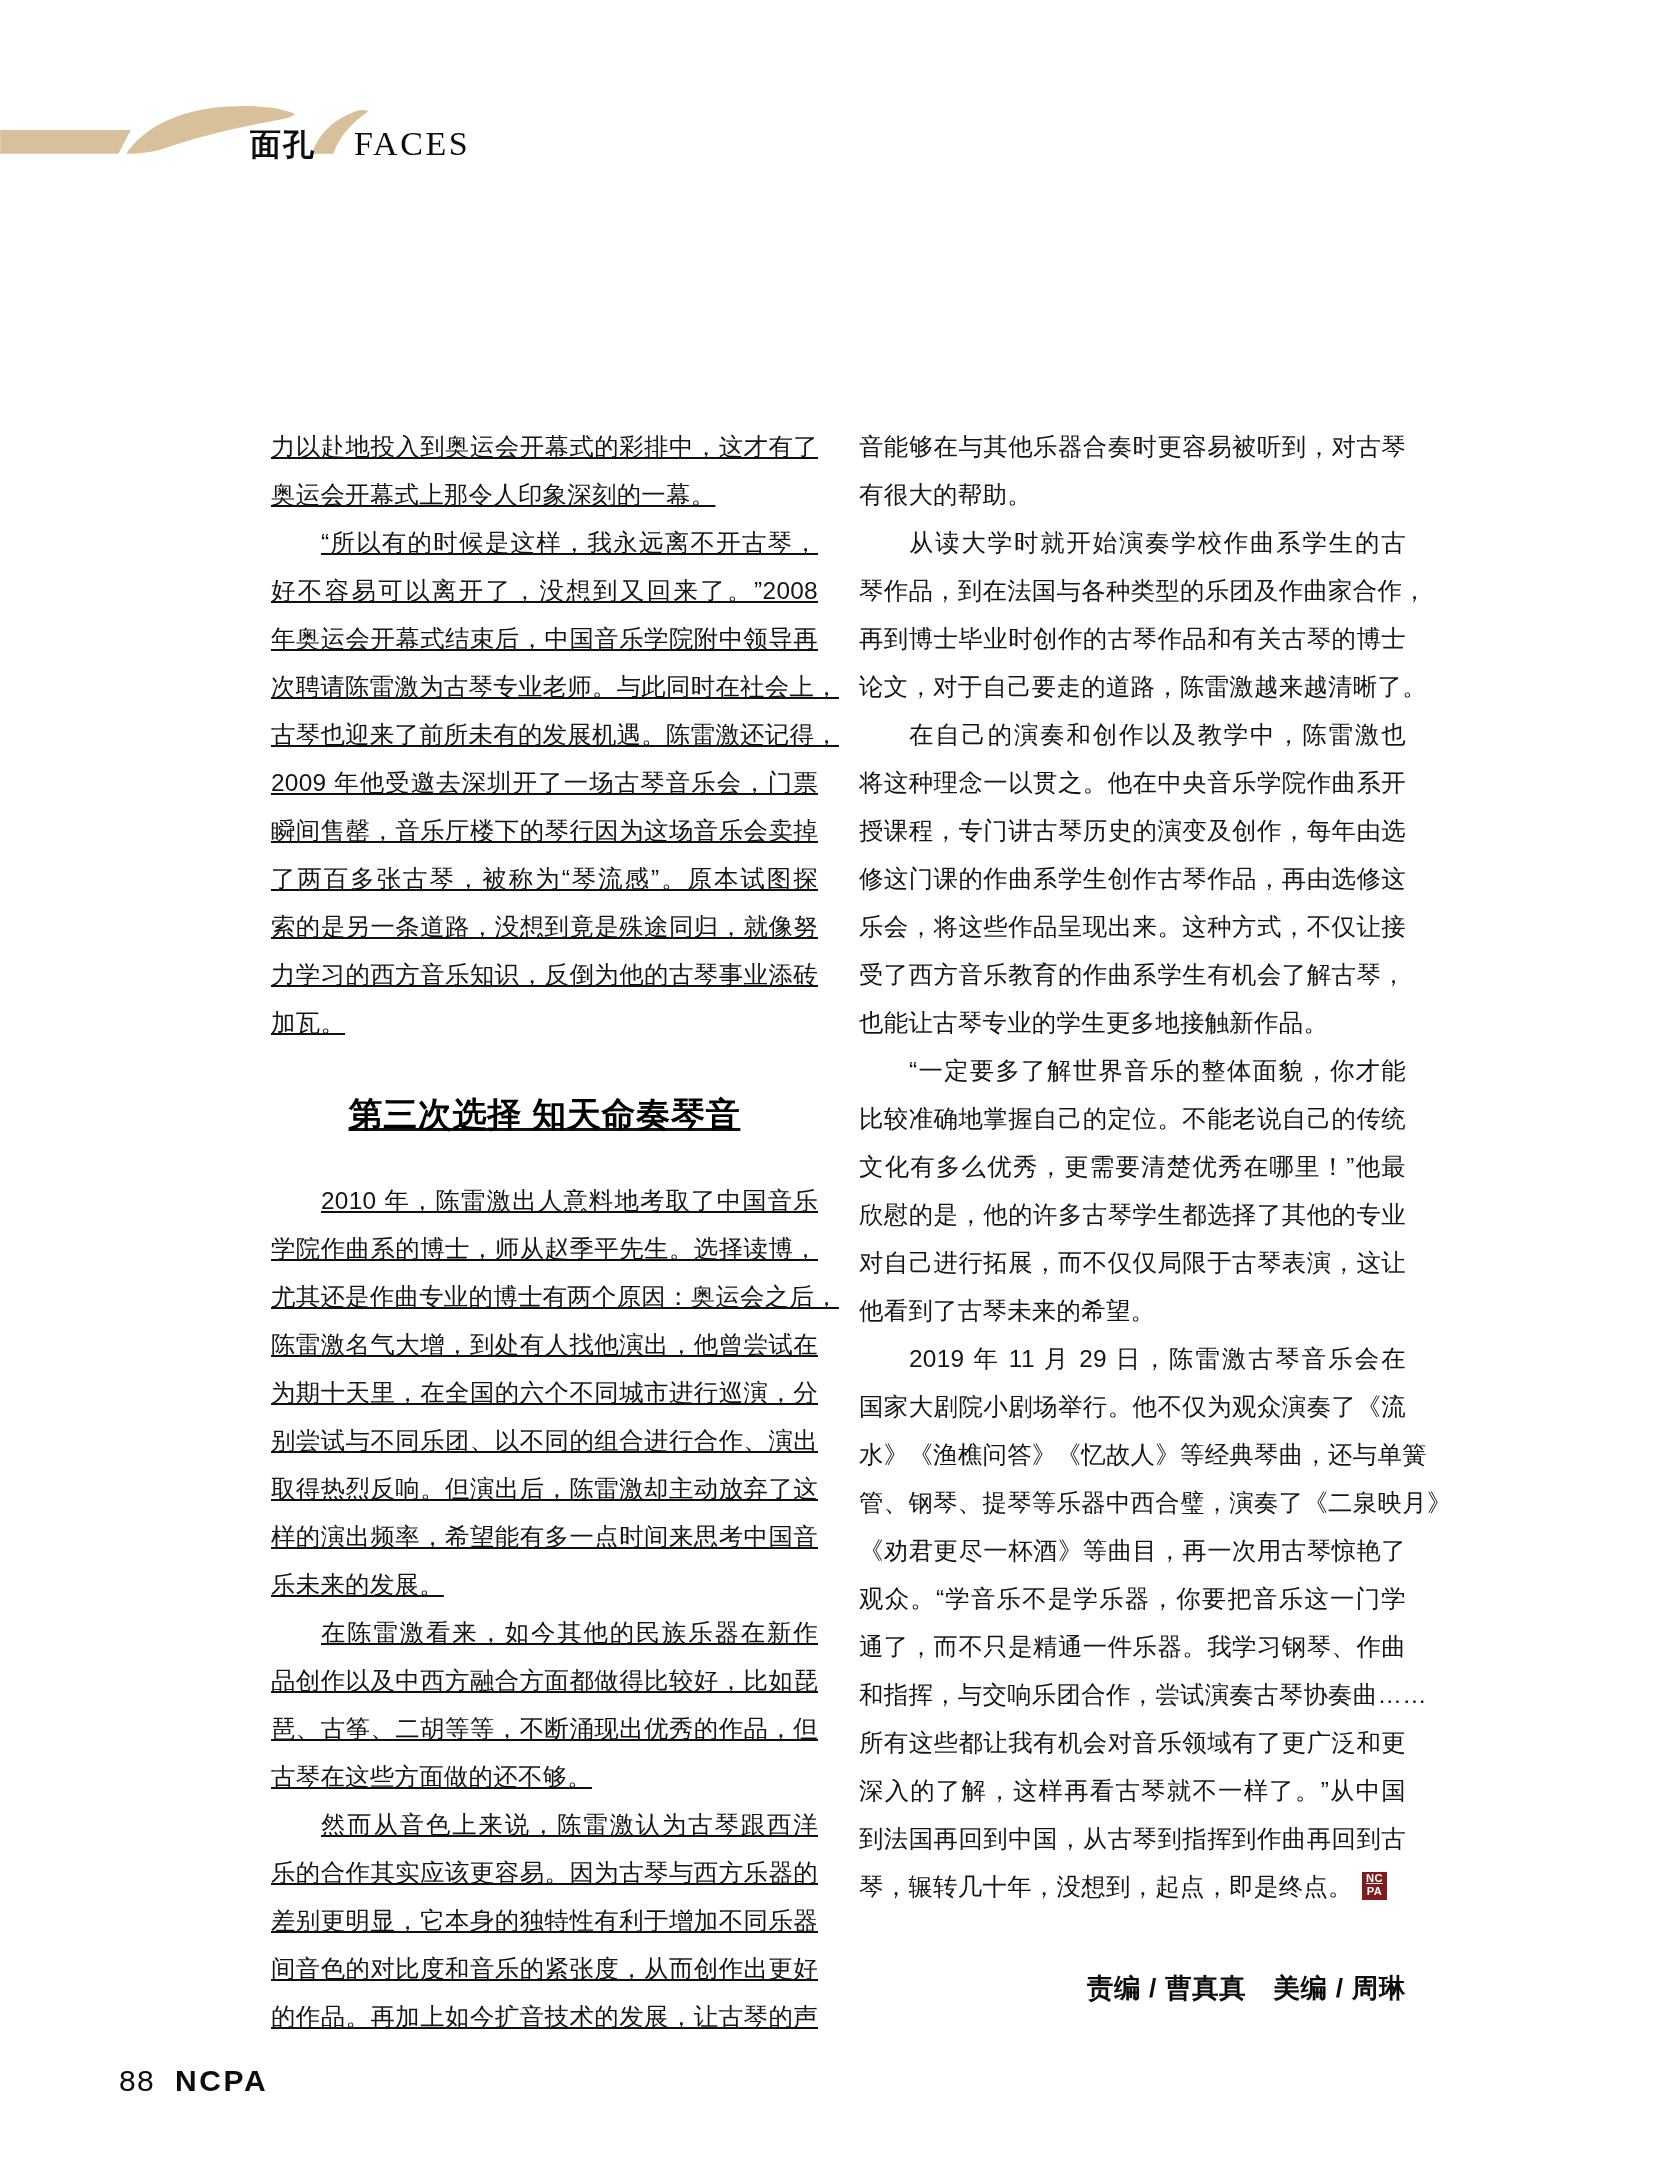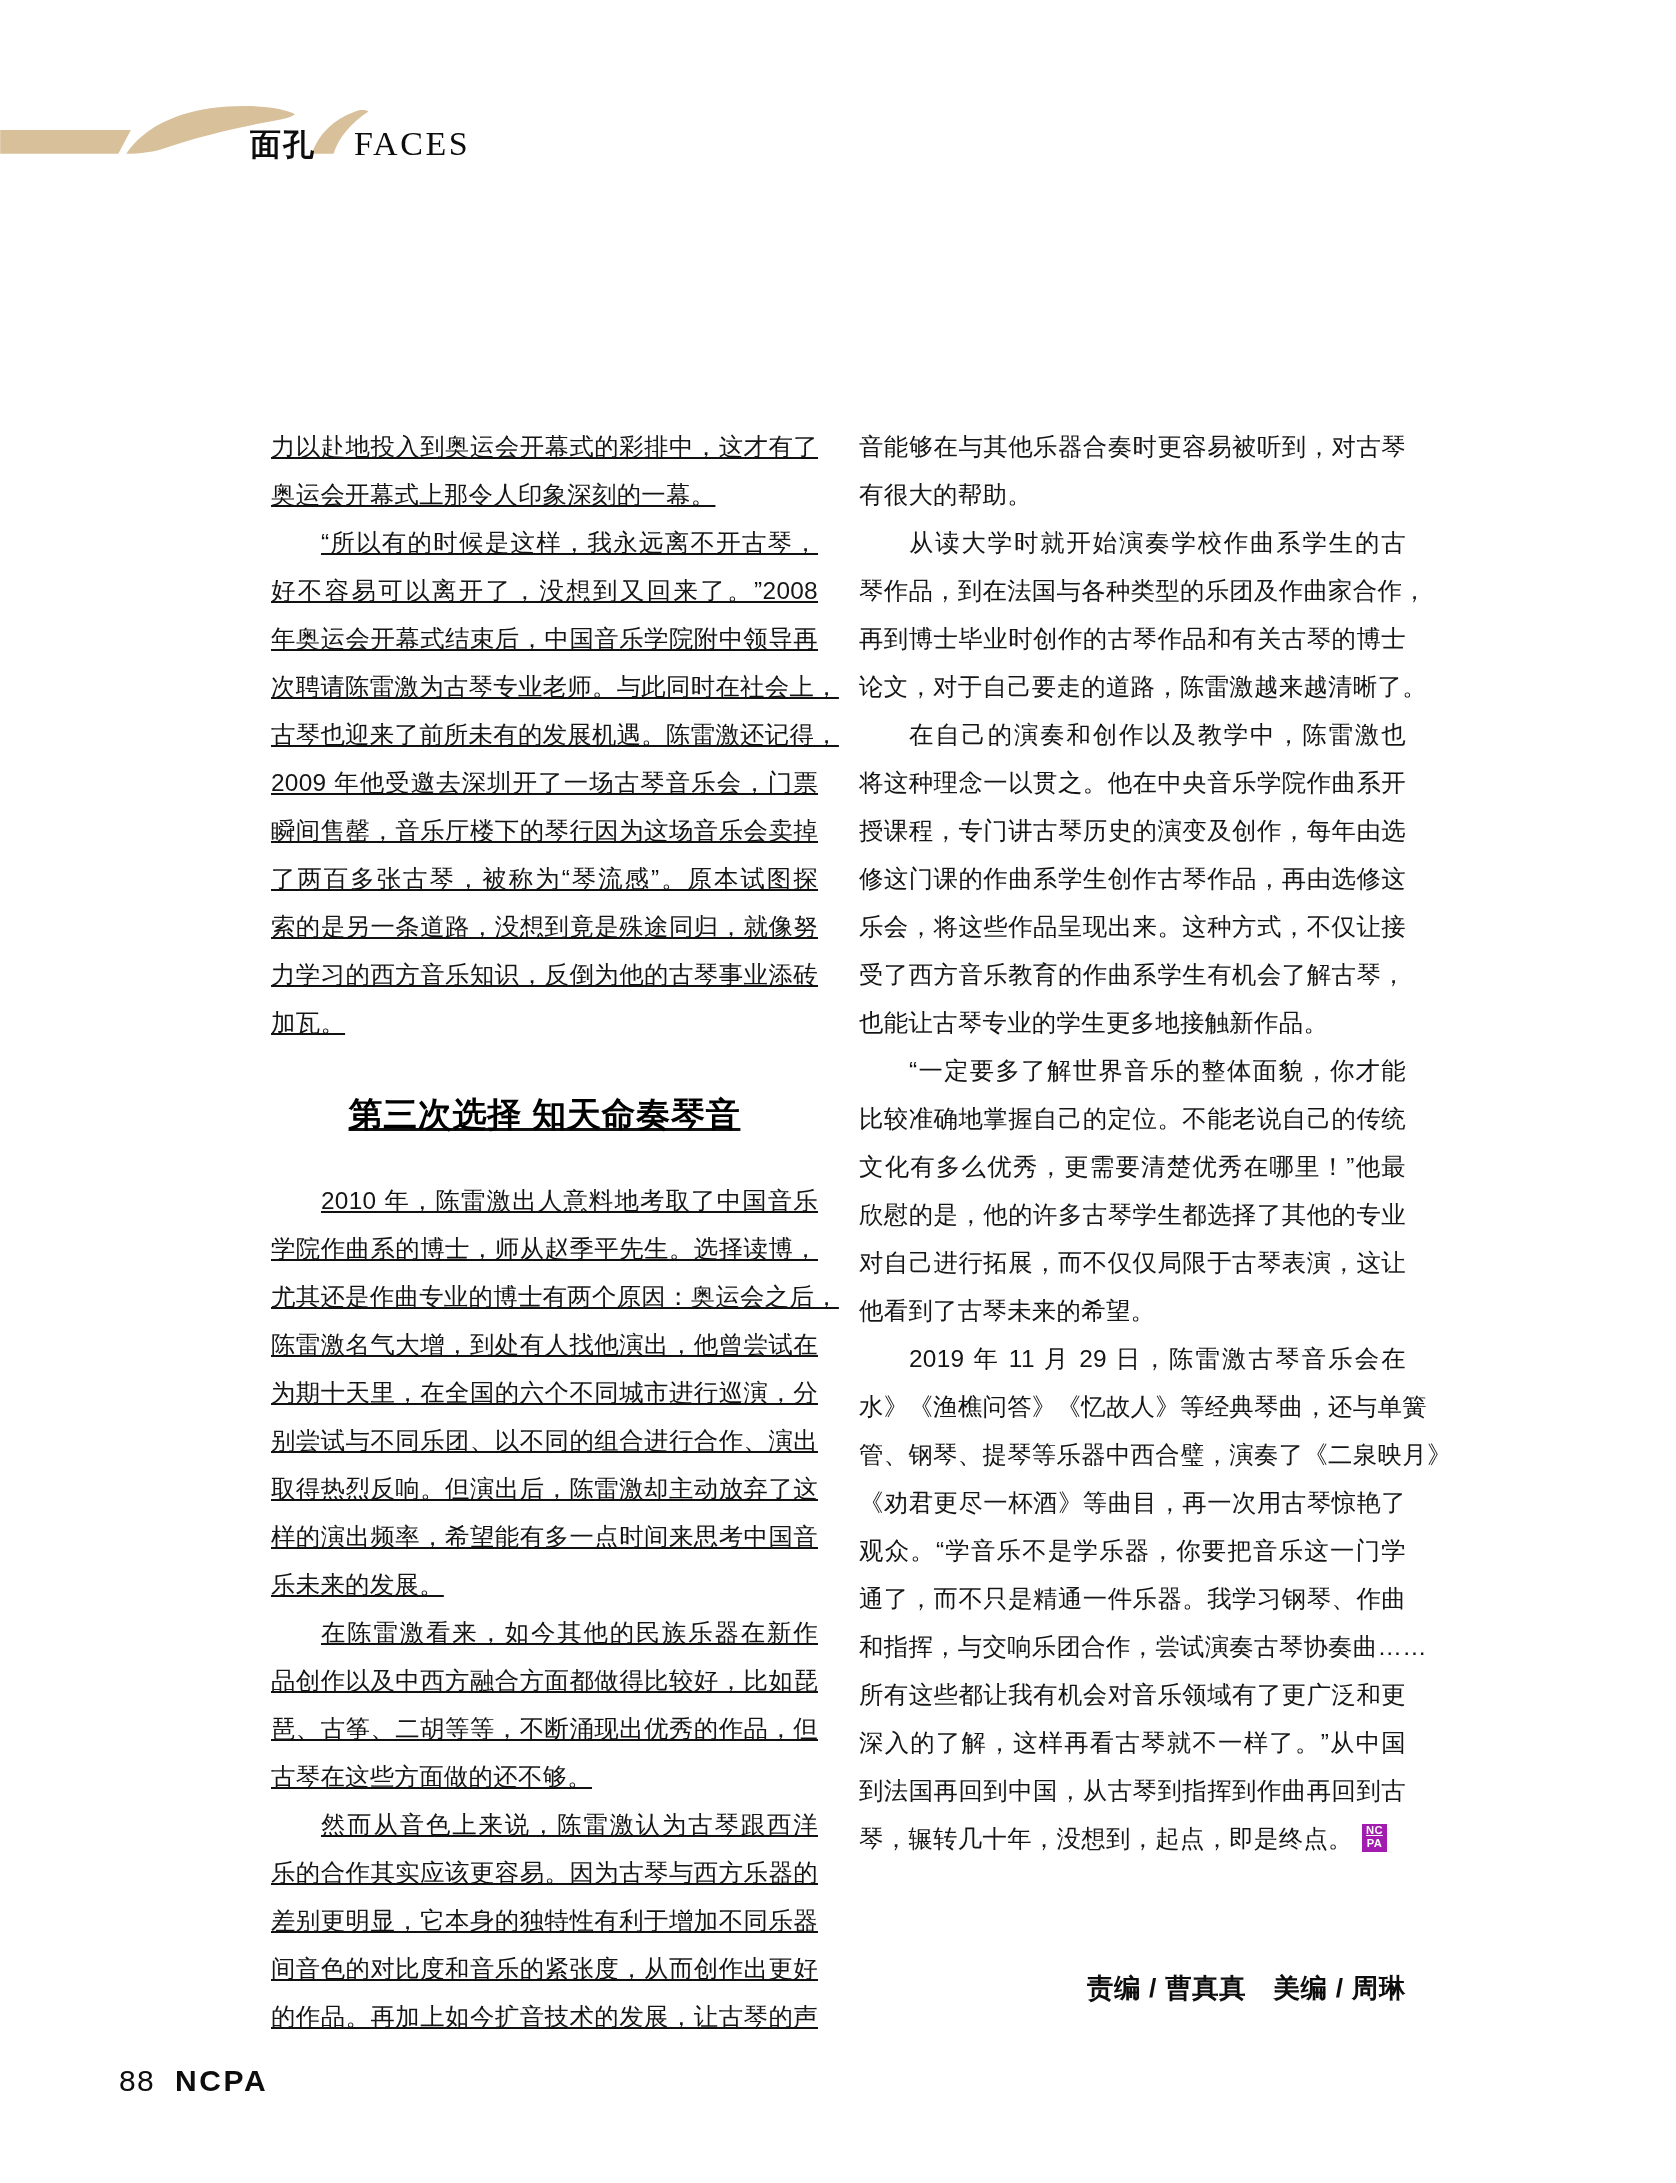--- a/index.html
+++ b/index.html
@@ -117,29 +117,30 @@
     <div class="line">乐会，将这些作品呈现出来。这种方式，不仅让接</div>
     <div class="line">受了西方音乐教育的作曲系学生有机会了解古琴，</div>
     <div class="line end">也能让古琴专业的学生更多地接触新作品。</div>
     <div class="line ind">“一定要多了解世界音乐的整体面貌，你才能</div>
     <div class="line">比较准确地掌握自己的定位。不能老说自己的传统</div>
     <div class="line">文化有多么优秀，更需要清楚优秀在哪里！”他最</div>
     <div class="line">欣慰的是，他的许多古琴学生都选择了其他的专业</div>
     <div class="line">对自己进行拓展，而不仅仅局限于古琴表演，这让</div>
     <div class="line end">他看到了古琴未来的希望。</div>
     <div class="line ind">2019 年 11 月 29 日，陈雷激古琴音乐会在</div>
+    <div class="line">国家大剧院小剧场举行。他不仅为观众演奏了《流</div>
     <div class="line">水》《渔樵问答》《忆故人》等经典琴曲，还与单簧</div>
     <div class="line">管、钢琴、提琴等乐器中西合璧，演奏了《二泉映月》</div>
     <div class="line">《劝君更尽一杯酒》等曲目，再一次用古琴惊艳了</div>
     <div class="line">观众。“学音乐不是学乐器，你要把音乐这一门学</div>
     <div class="line">通了，而不只是精通一件乐器。我学习钢琴、作曲</div>
     <div class="line">和指挥，与交响乐团合作，尝试演奏古琴协奏曲……</div>
     <div class="line">所有这些都让我有机会对音乐领域有了更广泛和更</div>
     <div class="line">深入的了解，这样再看古琴就不一样了。”从中国</div>
     <div class="line">到法国再回到中国，从古琴到指挥到作曲再回到古</div>
-    <div class="line end">琴，辗转几十年，没想到，起点，即是终点。<span class="seal" style="background: #a21caf;"><span class="s1">NC</span><span class="s2">PA</span></span></div>
+    <div class="line end">琴，辗转几十年，没想到，起点，即是终点。<span class="seal" style="background: #7f1d1d;"><span class="s1">NC</span><span class="s2">PA</span></span></div>
   </div>
 
 <div class="credits">责编 / 曹真真　美编 / 周琳</div>
 <div class="pageno">
   <span>88</span><span class="brand">NCPA</span>
 </div>
 
 
 </body></html>

